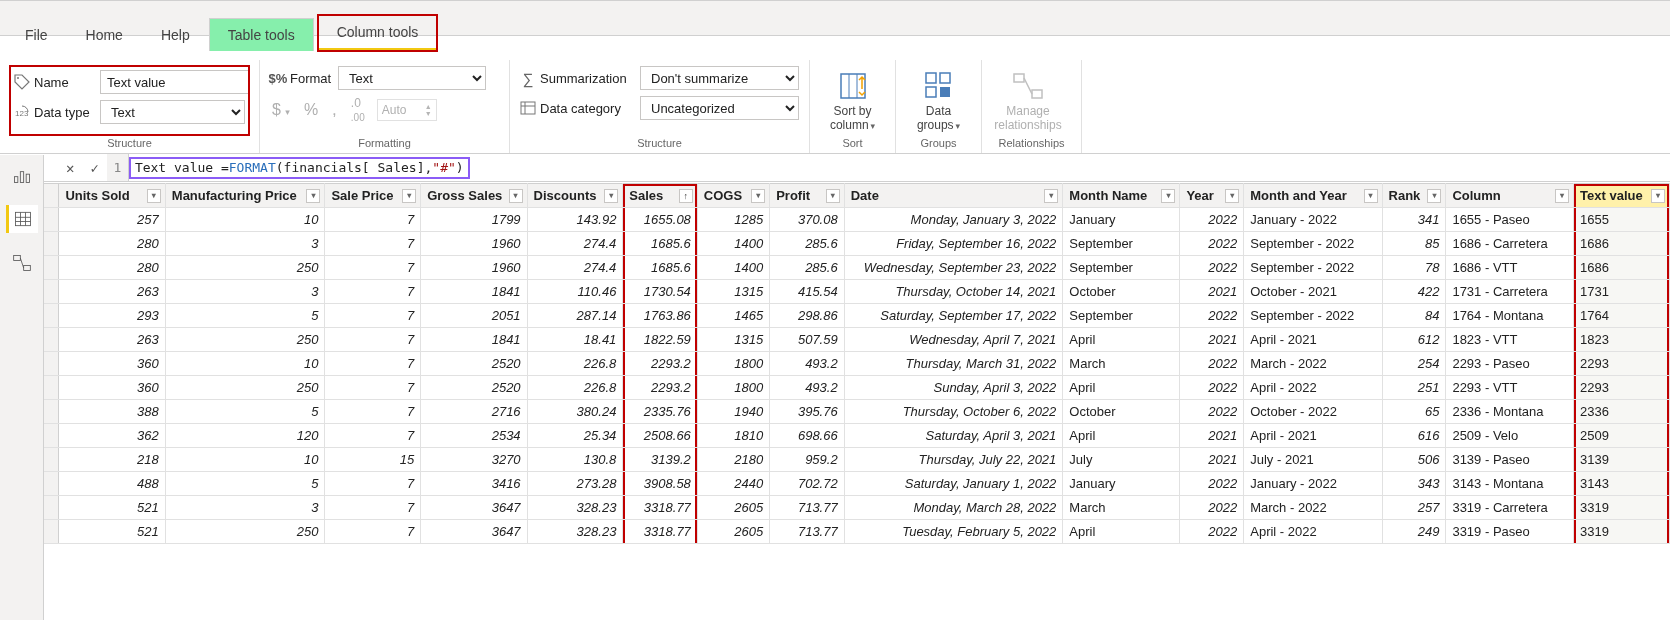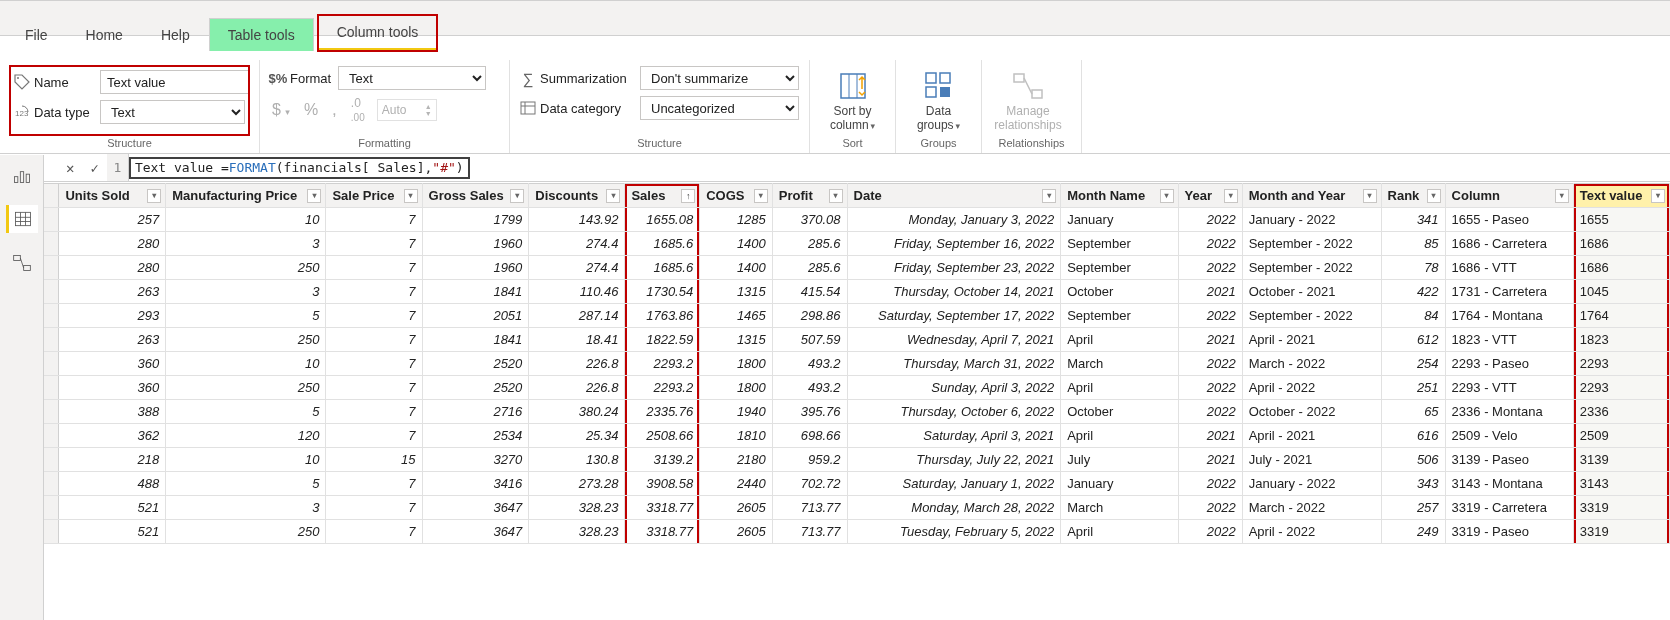--- a/index.html
+++ b/index.html
@@ -126,21 +126,21 @@
   }
   .fx-btn { padding:0 8px; color:#555; font-size:14px; font-weight:400; cursor:pointer;}
   .fx-lineno {
     background:#f3f2f1; width:22px; text-align:center; color:#888;
     border-right:1px solid #d0d0d0; height:100%; display:flex; align-items:center; justify-content:center;
     font-family:Consolas, monospace;
   }
   .fx-code { padding:0 6px; display:flex; align-items:center; height:100%; }
   .tok-fn { color:#2a6fbb; }
   .tok-str { color:#a31515; }
-  .fx-hl { border:2px solid #404040; padding:0 4px; display:flex; align-items:center; height:22px;}
+  .fx-hl { border:2px solid #8b5cf6; padding:0 4px; display:flex; align-items:center; height:22px;}
 
   
   .left-rail {
     position:absolute;
     left:0; top:155px; bottom:0;
     width:44px;
     background:#f3f2f1;
     border-right:1px solid #d0d0d0;
     display:flex; flex-direction:column; align-items:center;
     padding-top:6px;
@@ -462,21 +462,21 @@
         <tr>
           <td class="row-head"></td>
           <td class="num">280</td>
           <td class="num">250</td>
           <td class="num">7</td>
           <td class="num">1960</td>
           <td class="num">274.4</td>
           <td class="num col-hl">1685.6</td>
           <td class="num">1400</td>
           <td class="num">285.6</td>
-          <td class="txt-r">Friday, September 23, 2022</td>
+          <td class="txt-r">Wednesday, September 23, 2022</td>
           <td class="txt-l">September</td>
           <td class="num">2022</td>
           <td class="txt-l">September - 2022</td>
           <td class="num">78</td>
           <td class="txt-l">1686 - VTT</td>
           <td class="txt-l col-hl col-sel" style="font-style: normal;">1686</td>
         </tr>
         <tr>
           <td class="row-head"></td>
           <td class="num">263</td>
@@ -486,21 +486,21 @@
           <td class="num">110.46</td>
           <td class="num col-hl">1730.54</td>
           <td class="num">1315</td>
           <td class="num">415.54</td>
           <td class="txt-r">Thursday, October 14, 2021</td>
           <td class="txt-l">October</td>
           <td class="num">2021</td>
           <td class="txt-l">October - 2021</td>
           <td class="num">422</td>
           <td class="txt-l">1731 - Carretera</td>
-          <td class="txt-l col-hl col-sel" style="font-style: normal;">1045</td>
+          <td class="txt-l col-hl col-sel" style="font-style: normal;">1731</td>
         </tr>
         <tr>
           <td class="row-head"></td>
           <td class="num">293</td>
           <td class="num">5</td>
           <td class="num">7</td>
           <td class="num">2051</td>
           <td class="num">287.14</td>
           <td class="num col-hl">1763.86</td>
           <td class="num">1465</td>

